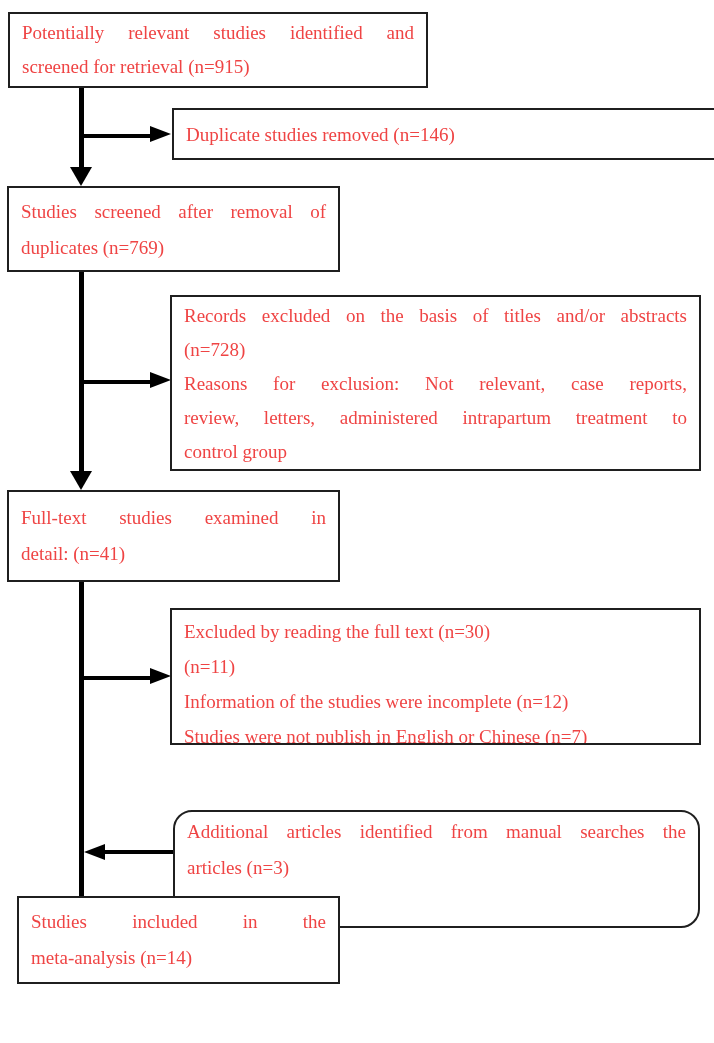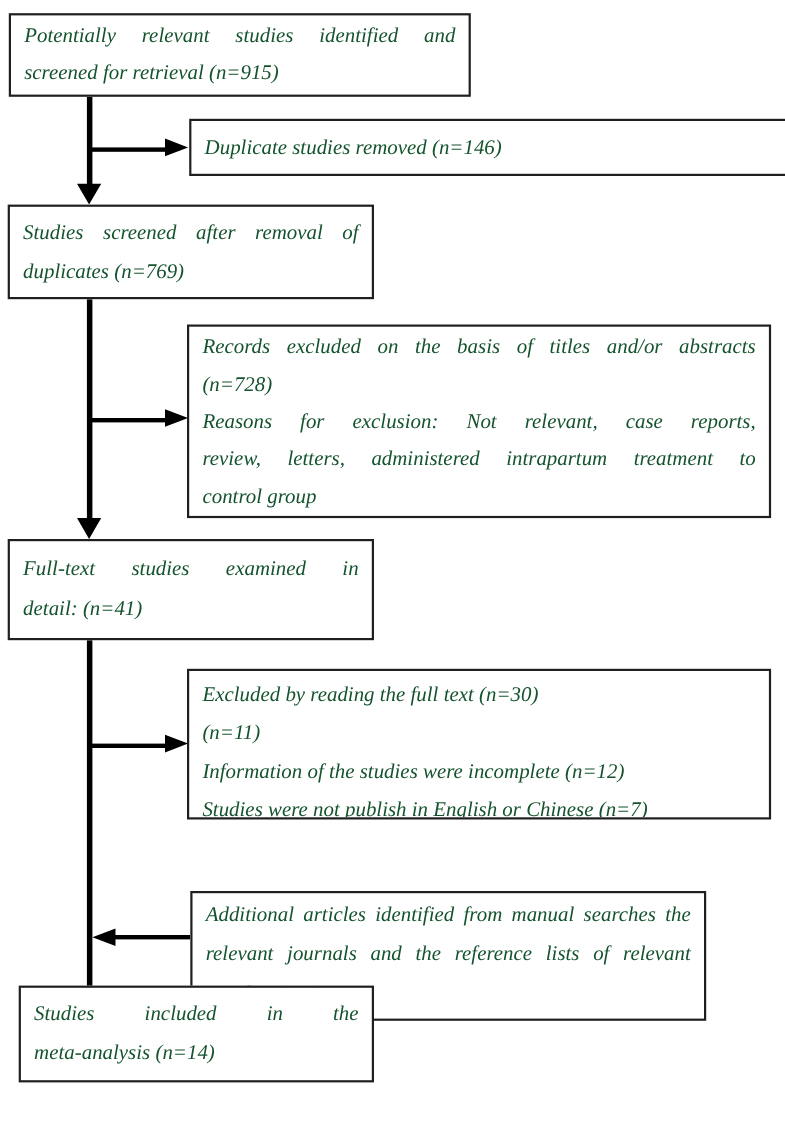--- a/index.html
+++ b/index.html
@@ -3,23 +3,22 @@
 <meta charset="utf-8">
 <style>
   html, body { margin: 0; padding: 0; background: #ffffff; }
   #page {
     position: relative;
     width: 714px;
     height: 1043px;
     background: #ffffff;
     font-family: "Liberation Serif", "DejaVu Serif", serif;
     font-size: 19px;
-    color: #14532d;
+    color: #ef4444;
     overflow: hidden;
-    font-style: italic;
   }
   .box {
     position: absolute;
     box-sizing: border-box;
     border: 2px solid #1f1f1f;
     background: #ffffff;
     padding: 4px 12px;
     overflow: hidden;
   }
   .line { line-height: 35px; white-space: nowrap; text-align: left; }
@@ -31,21 +30,21 @@
   .b1 .line { line-height: 34px; }
   .b2 { left: 172px; top: 108px; width: 580px; height: 52px; }
   .b3 { left: 7px;   top: 186px; width: 333px; height: 86px;  padding-top: 6px; }
   .b3 .line { line-height: 36px; }
   .b4 { left: 170px; top: 295px; width: 531px; height: 176px; padding-top: 2px; }
   .b4 .line { line-height: 34px; }
   .b5 { left: 7px;   top: 490px; width: 333px; height: 92px;  padding-top: 8px; }
   .b5 .line { line-height: 36px; }
   .b6 { left: 170px; top: 608px; width: 531px; height: 137px; padding-top: 4px; }
   .b6 .line { line-height: 35px; }
-  .b7 { left: 173px; top: 810px; width: 469px; height: 118px; padding-top: 2px; }
+  .b7 { left: 173px; top: 810px; width: 527px; height: 118px; padding-top: 2px; border-radius: 19px; }
   .b7 .line { line-height: 36px; }
   .b8 { left: 17px;  top: 896px; width: 323px; height: 88px;  padding-top: 6px; }
   .b8 .line { line-height: 36px; }
 
   
   .vline { position: absolute; width: 5px; background: #000; }
   .hline { position: absolute; height: 4px; background: #000; }
   .segA { left: 79px; top: 88px;  height: 80px; }
   .segB { left: 79px; top: 272px; height: 200px; }
   .segC { left: 79px; top: 582px; height: 350px; }
@@ -130,21 +129,20 @@
 
   <div class="box b6">
     <div class="line">Excluded by reading the full text (n=30)</div>
     <div class="line">(n=11)</div>
     <div class="line">Information of the studies were incomplete (n=12)</div>
     <div class="line">Studies were not publish in English or Chinese (n=7)</div>
   </div>
 
   <div class="box b7">
     <div class="line jl">Additional articles identified from manual searches the</div>
-    <div class="line jl">relevant journals and the reference lists of relevant</div>
     <div class="line">articles (n=3)</div>
   </div>
 
   <div class="box b8">
     <div class="line jl">Studies included in the</div>
     <div class="line">meta-analysis (n=14)</div>
   </div>
 
 </div>
 

